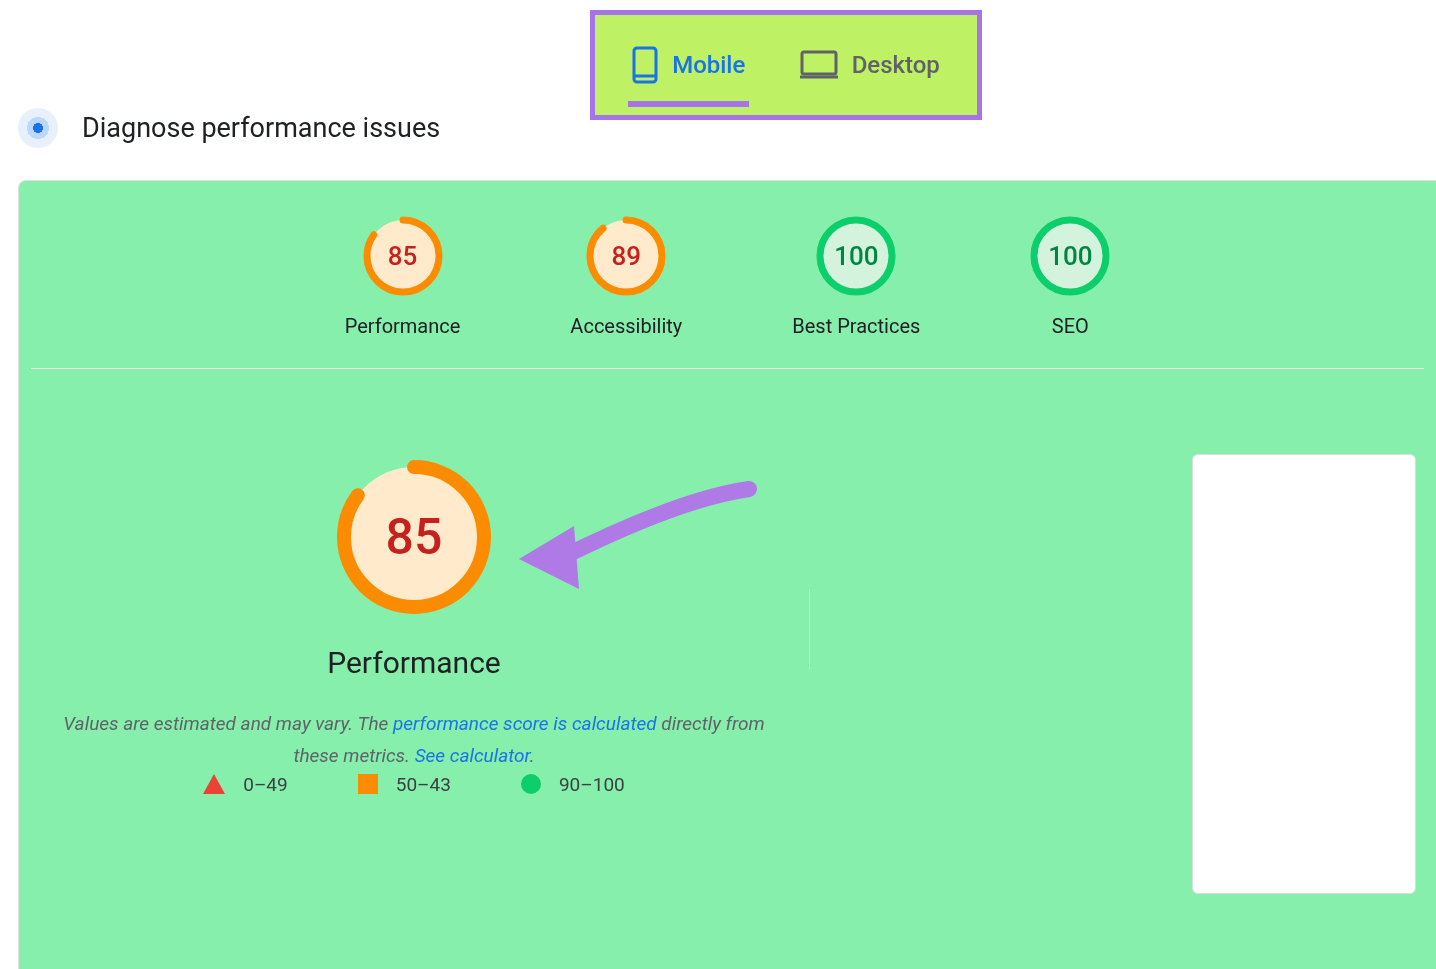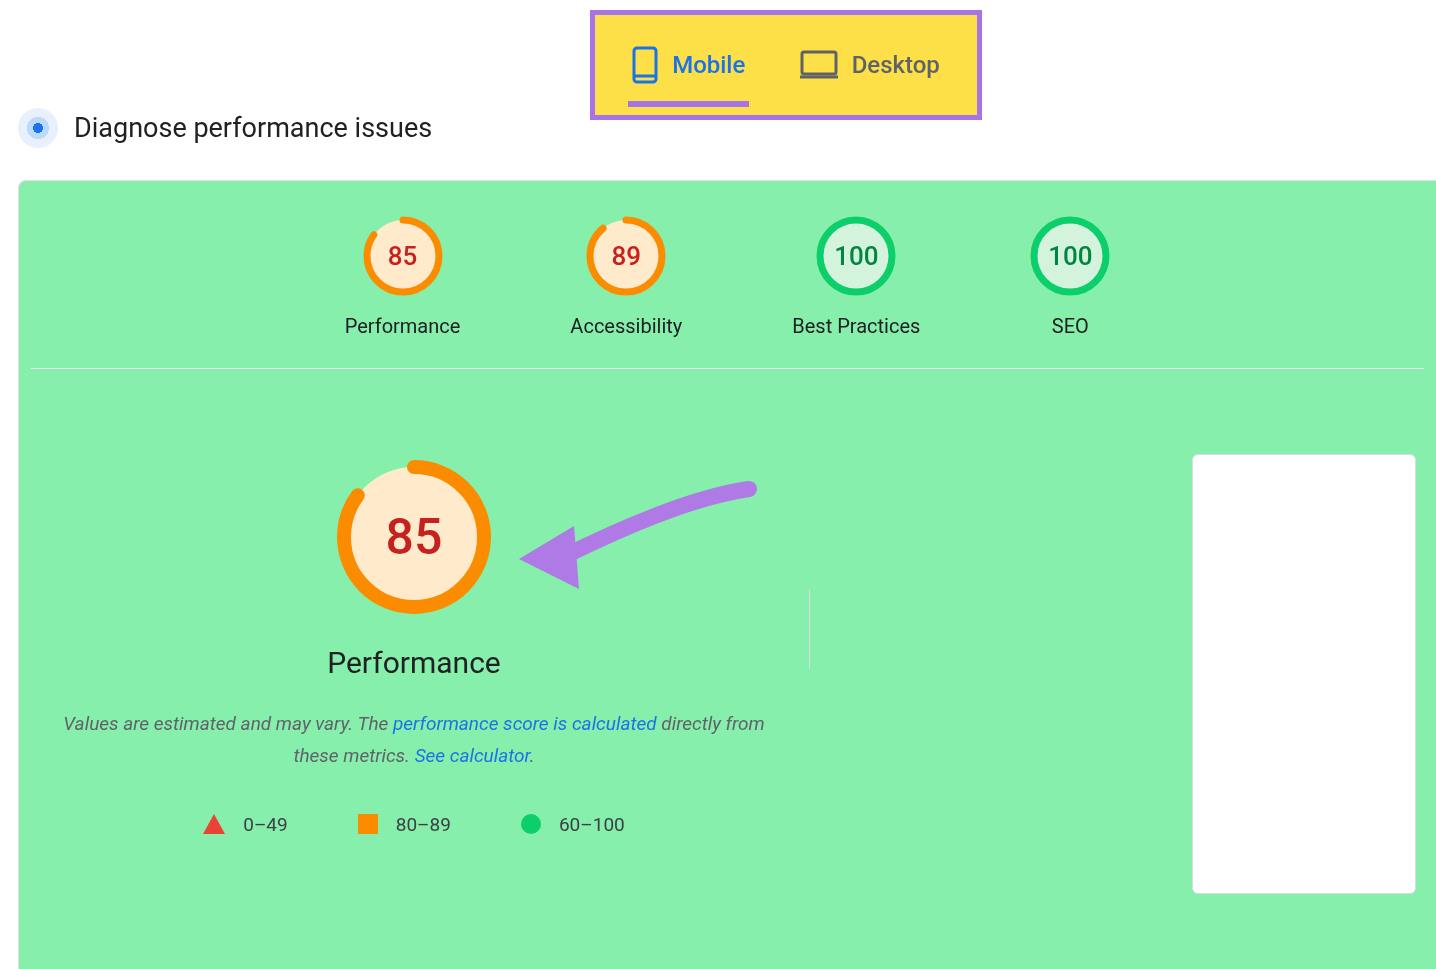--- a/index.html
+++ b/index.html
@@ -14,21 +14,21 @@
   }
 
   
   .tabs-box {
     position: absolute;
     top: 10px;
     left: 590px;
     width: 392px;
     height: 110px;
     border: 5px solid #a774e8;
-    background: #fde047;
+    background: #bef264;
     display: flex;
     align-items: center;
     justify-content: space-around;
     padding: 0 10px;
   }
   .tab {
     display: flex;
     align-items: center;
     gap: 14px;
     cursor: pointer;
@@ -52,21 +52,21 @@
   .icon-mobile-svg { width: 26px; height: 38px; }
   .icon-desktop-svg { width: 38px; height: 30px; }
 
   
   .header-row {
     position: absolute;
     top: 108px;
     left: 18px;
     display: flex;
     align-items: center;
-    gap: 16px;
+    gap: 24px;
   }
   .header-icon {
     width: 40px;
     height: 40px;
     border-radius: 50%;
     background: radial-gradient(circle at 50% 50%, #1a73e8 0 5px, #bcd8fb 5px 11px, #e8f0fe 11px 100%);
     position: relative;
   }
   .header-title {
     font-size: 27px;
@@ -164,21 +164,20 @@
     padding: 0 40px;
     font-style: italic;
   }
   .detail-desc a { color: #1a73e8; text-decoration: none; }
 
   
   .legend {
     display: flex;
     justify-content: center;
     gap: 70px;
-    margin-top: 40px;
     font-size: 19px;
     color: #3c4043;
   }
   .legend-item {
     display: flex;
     align-items: center;
     gap: 18px;
   }
   .tri {
     width: 0; height: 0;
@@ -324,25 +323,25 @@
         <span>Values are estimated and may vary. The </span><a href="#">performance score is calculated</a><span> directly from these metrics. </span><a href="#">See calculator</a><span>.</span>
       </div>
 
       <div class="legend">
         <div class="legend-item">
           <div class="tri"></div>
           <span>0–49</span>
         </div>
         <div class="legend-item">
           <div class="sq"></div>
-          <span>80–89</span>
+          <span>50–43</span>
         </div>
         <div class="legend-item">
           <div class="circ"></div>
-          <span>60–100</span>
+          <span>90–100</span>
         </div>
       </div>
 
       <svg class="arrow" viewBox="0 0 260 140">
         <path d="M 250 10 Q 180 20 60 80" fill="none" stroke="#b07ae6" stroke-width="16" stroke-linecap="round"></path>
         <polygon points="20,80 75,47 80,110" fill="#b07ae6"></polygon>
       </svg>
     </div>
 
     <div class="vdivider"></div>

